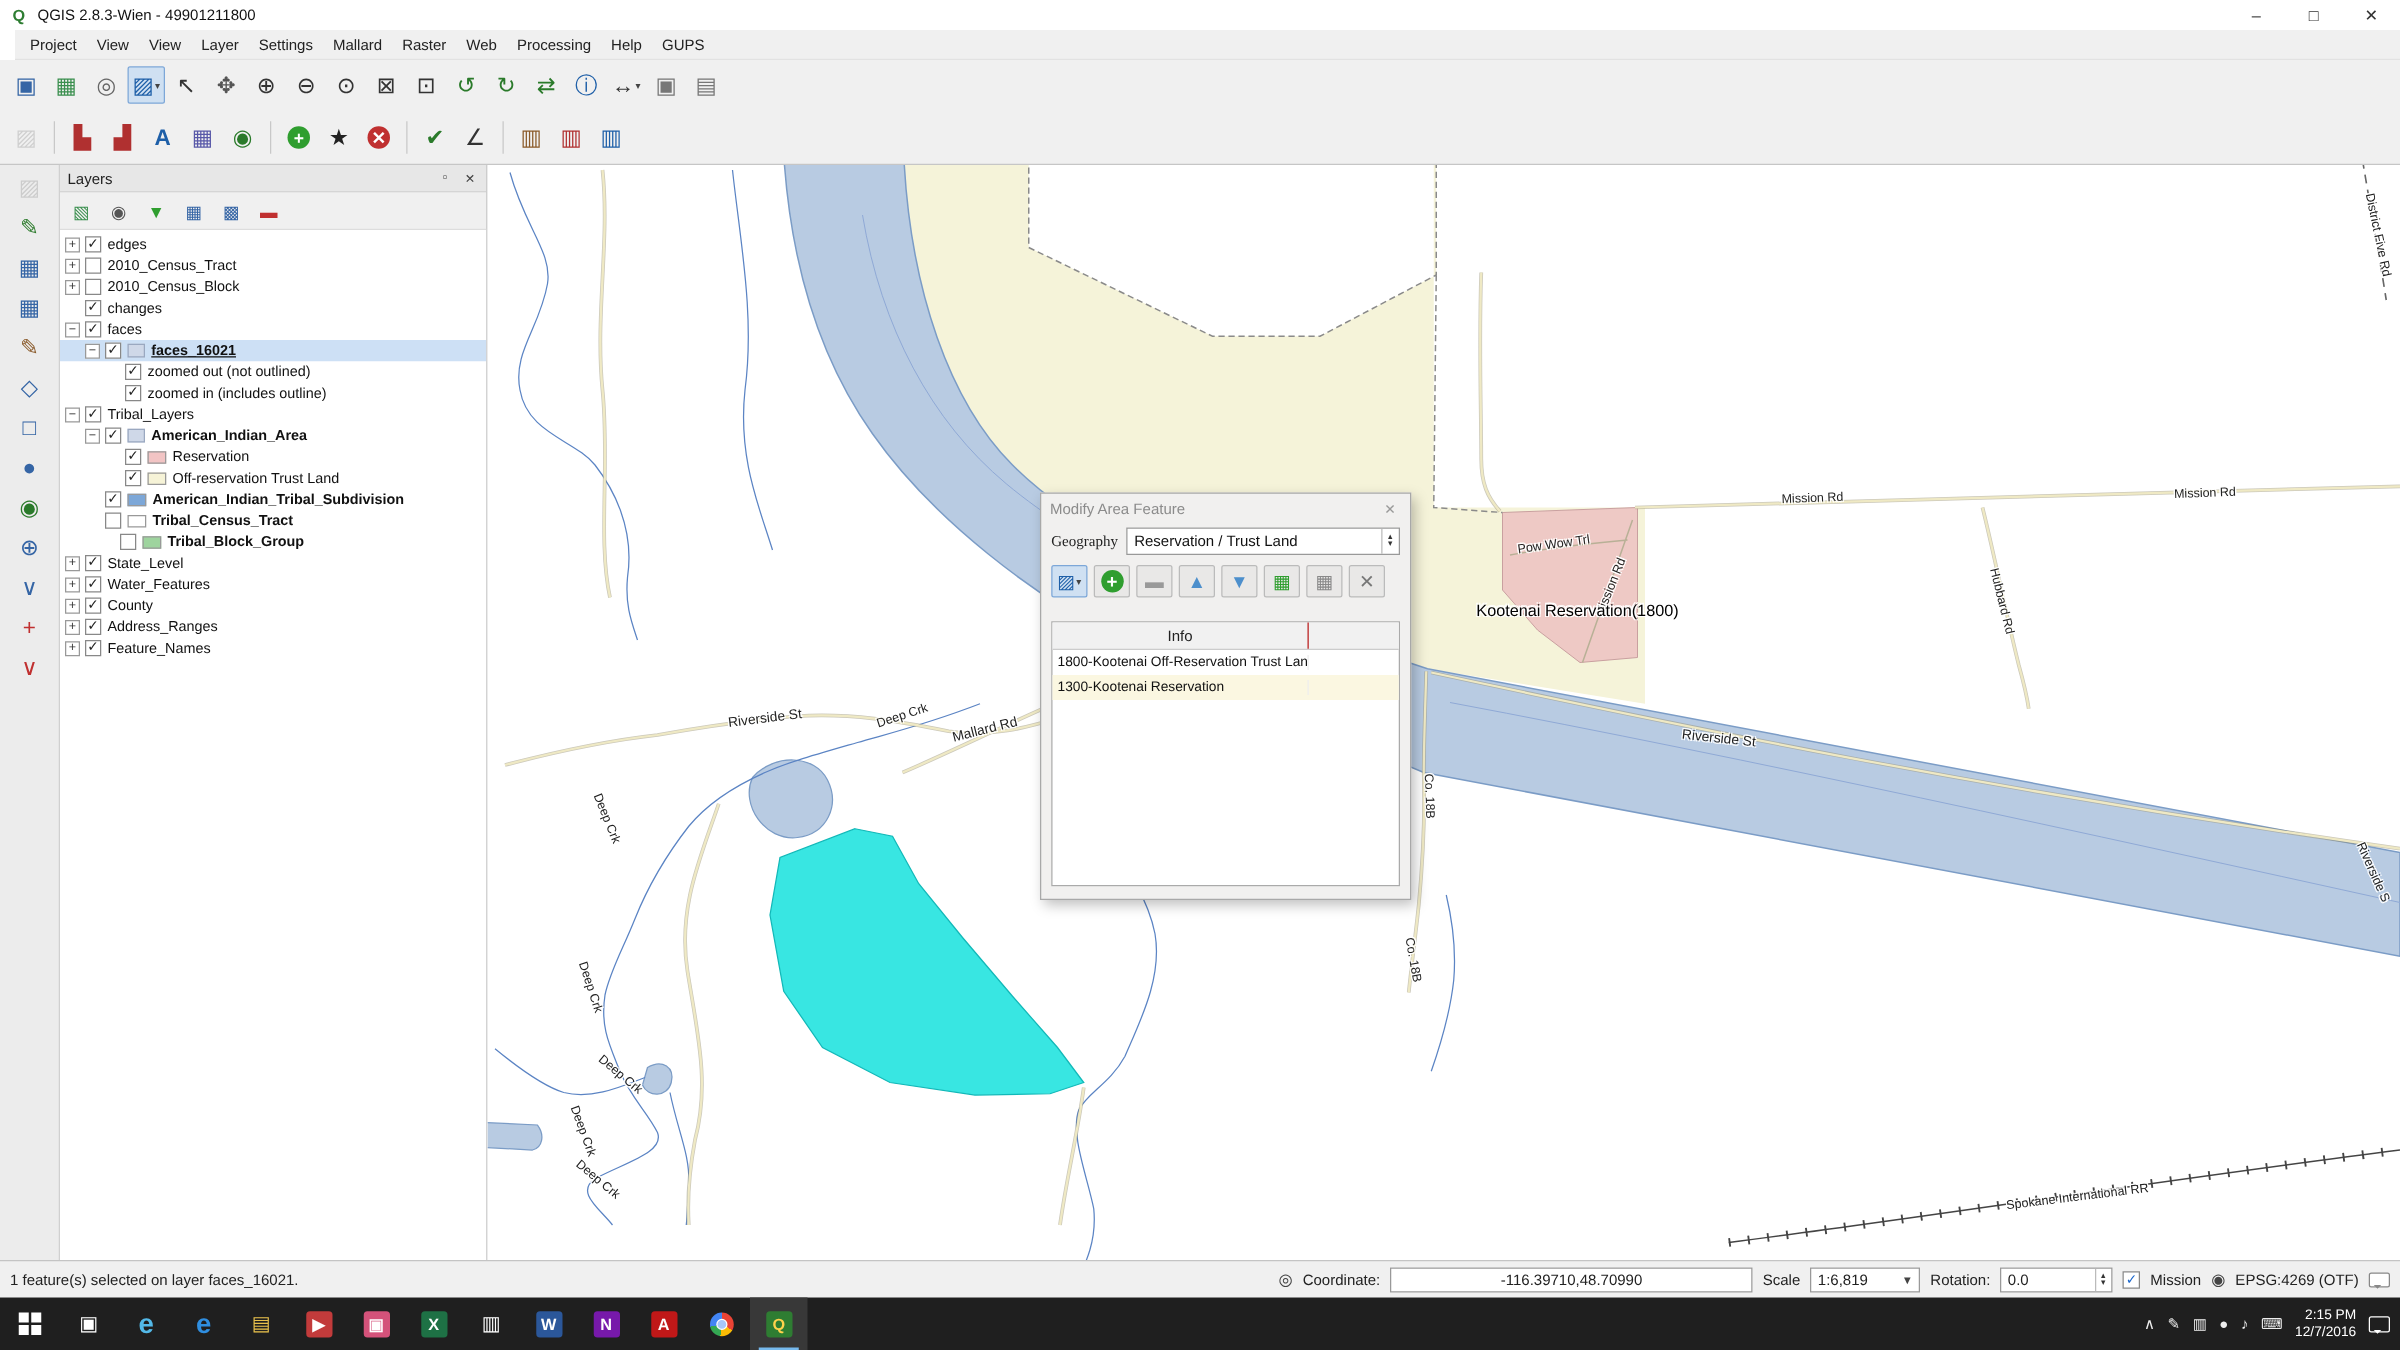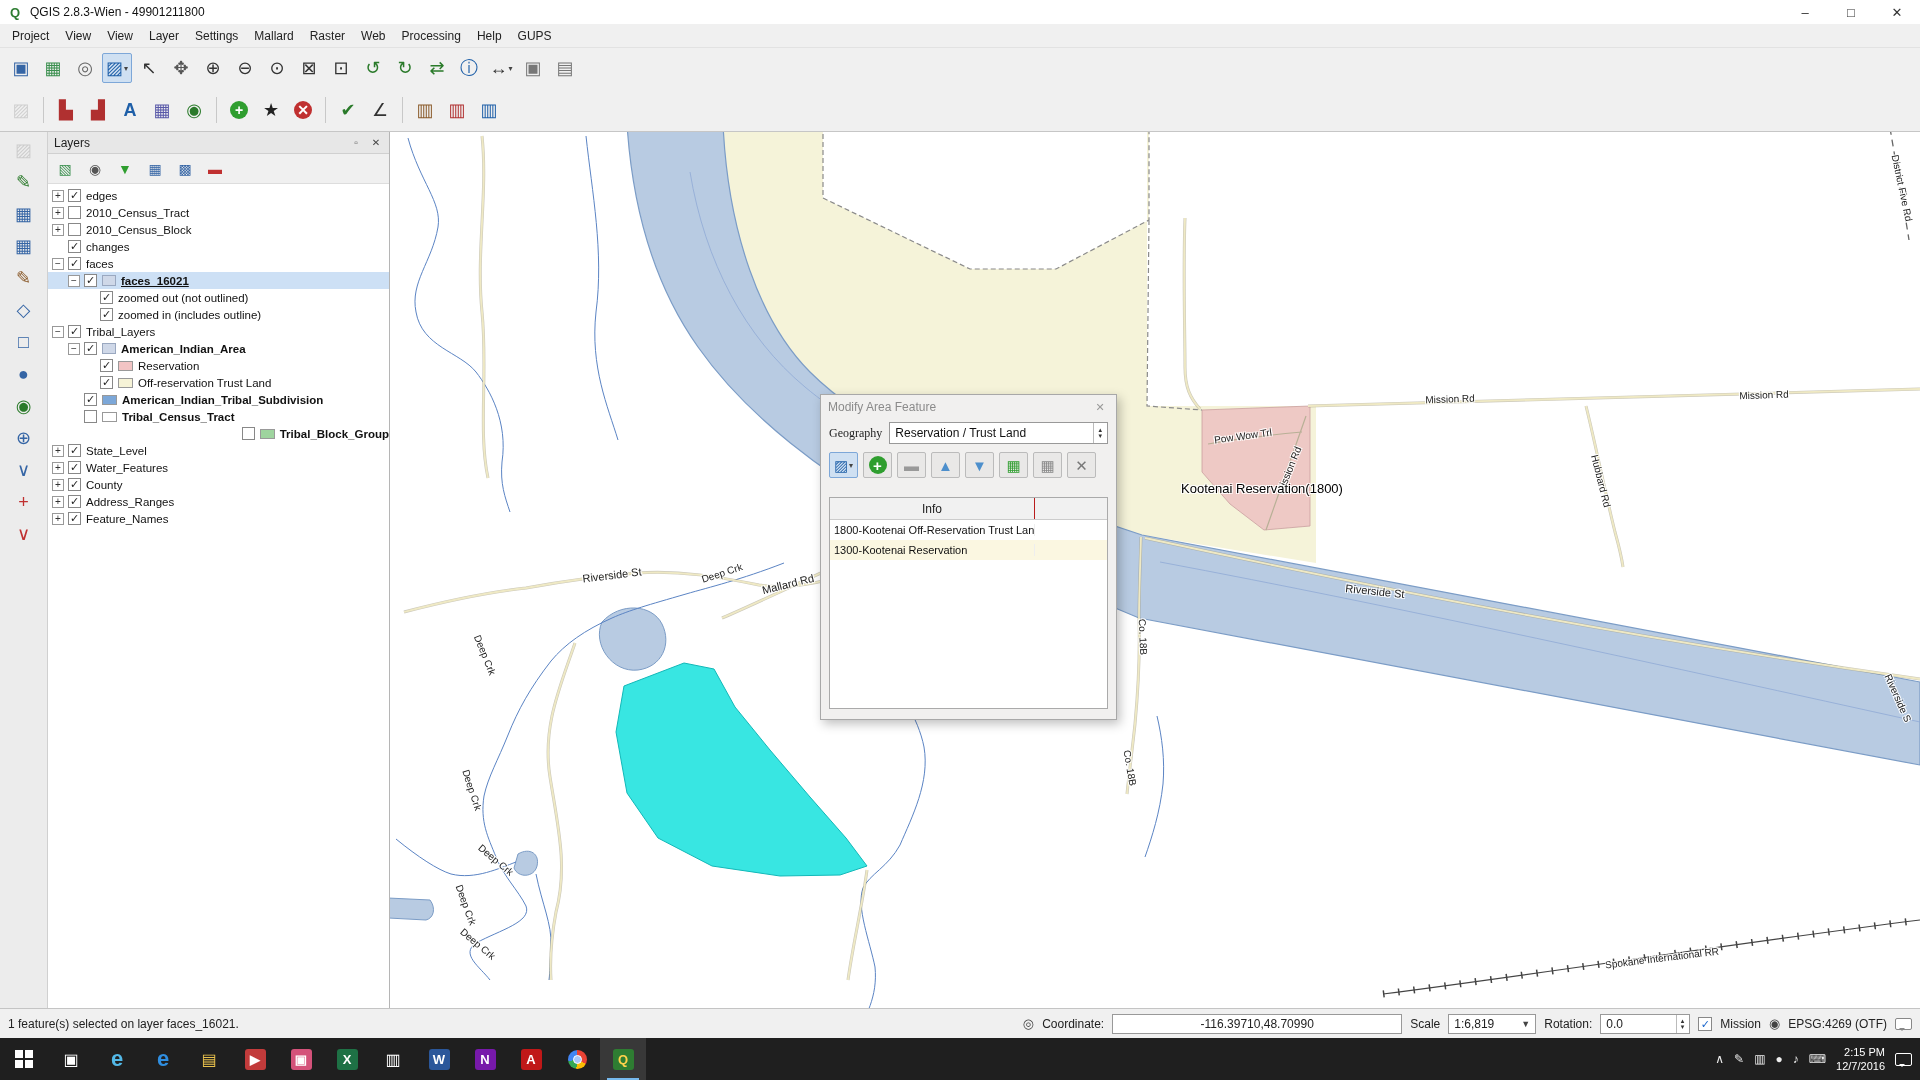--- a/index.html
+++ b/index.html
@@ -7,21 +7,21 @@
 body{font-family:"Liberation Sans",sans-serif;background:#000;}
 #screen{position:relative;width:1920px;height:1080px;background:#fff;}
 
 
 #titlebar{position:absolute;top:0;left:0;right:0;height:24px;background:#fff;display:flex;align-items:center;padding-left:6px;font-size:12px;color:#111;}
 .app-ico{width:18px;height:18px;display:flex;align-items:center;justify-content:center;font-weight:bold;color:#2e7d32;font-size:13px;margin-right:6px;}
 #wincontrols{margin-left:auto;display:flex;}
 .wc{width:46px;height:24px;display:flex;align-items:center;justify-content:center;font-size:13px;color:#333;}
 
 
-#menubar{position:absolute;top:24px;left:0;right:0;height:24px;background:#f0f0f0;display:flex;align-items:center;font-size:12px;color:#222;padding-left:4px;border-bottom:1px solid #e2e2e2;}
+#menubar{position:absolute;top:24px;left:12px;right:0;height:24px;background:#f0f0f0;display:flex;align-items:center;font-size:12px;color:#222;padding-left:4px;border-bottom:1px solid #e2e2e2;}
 .menu-item{padding:3px 8px;}
 
 
 .toolbar{position:absolute;left:0;right:0;background:#f0f0f0;display:flex;align-items:center;gap:2px;padding-left:6px;}
 #toolbar1{top:48px;height:40px;}
 #toolbar2{top:88px;height:44px;border-bottom:1px solid #c6c6c6;}
 .tbtn{width:30px;height:30px;display:flex;align-items:center;justify-content:center;border:1px solid transparent;border-radius:2px;flex:none;}
 .tbtn.active{background:#cfe0f2;border-color:#7da7d8;}
 .tbtn.disabled{opacity:.38;}
 .tbtn .g{font-size:18px;line-height:1;}
@@ -54,21 +54,21 @@
 .bold{font-weight:bold;}
 .underline{text-decoration:underline;}
 
 
 #map{flex:1;position:relative;background:#fff;overflow:hidden;}
 #map svg{position:absolute;left:0;top:0;}
 #map-labels{position:absolute;inset:0;z-index:5;}
 .mlabel{position:absolute;color:#222;white-space:nowrap;text-shadow:1px 1px 0 #fff,-1px -1px 0 #fff,1px -1px 0 #fff,-1px 1px 0 #fff;}
 
 
-#dialog{position:absolute;left:430px;top:262px;width:297px;height:326px;background:#f1f0ef;border:1px solid #a8a8a8;box-shadow:3px 4px 10px rgba(0,0,0,.25);z-index:10;font-size:12px;}
+#dialog{position:absolute;left:442px;top:262px;width:297px;height:326px;background:#f1f0ef;border:1px solid #a8a8a8;box-shadow:3px 4px 10px rgba(0,0,0,.25);z-index:10;font-size:12px;}
 .dlg-title{height:24px;display:flex;align-items:center;padding:0 7px;color:#8b8b8b;}
 .dlg-close{margin-left:auto;color:#999;width:18px;text-align:center;font-size:11px;}
 .dlg-row{display:flex;align-items:center;gap:7px;padding:3px 8px;}
 .dlg-label{color:#222;font-family:Liberation Serif, serif;}
 .dlg-combo{flex:1;height:22px;background:#fff;border:1px solid #999;display:flex;align-items:center;padding:0 5px;font-size:12px;color:#111;}
 .spin{margin-left:auto;display:flex;flex-direction:column;font-size:7px;color:#333;line-height:6px;border-left:1px solid #bbb;padding-left:4px;height:100%;justify-content:center;}
 #dlg-tools{display:flex;gap:5px;padding:5px 8px 4px 8px;}
 #dlg-tools .tbtn{width:29px;height:26px;background:#e9e8e7;border:1px solid #bbb;}
 #dlg-tools .tbtn.active{background:#cfe0f2;border-color:#7da7d8;}
 #dlg-tools .tbtn .g{font-size:15px;}
@@ -394,21 +394,21 @@
             <span class="tchk">✓</span>
             <span class="tswatch" style="background: rgb(124, 167, 216);"></span>
             <span class="tlabel bold">American_Indian_Tribal_Subdivision</span>
           </div>
           <div class="trow" style="padding-left: 20px;">
             <span class="texp none"></span>
             <span class="tchk"></span>
             <span class="tswatch" style="background: rgb(255, 255, 255);"></span>
             <span class="tlabel bold">Tribal_Census_Tract</span>
           </div>
-          <div class="trow" style="padding-left: 20px; justify-content: flex-end;">
+          <div class="trow" style="padding-left: 32px;">
             <span class="texp none"></span>
             <span class="tchk"></span>
             <span class="tswatch" style="background: rgb(158, 212, 158);"></span>
             <span class="tlabel bold">Tribal_Block_Group</span>
           </div>
           <div class="trow" style="padding-left: 4px;">
             <span class="texp">+</span>
             <span class="tchk">✓</span>
             <span class="tlabel">State_Level</span>
           </div>

